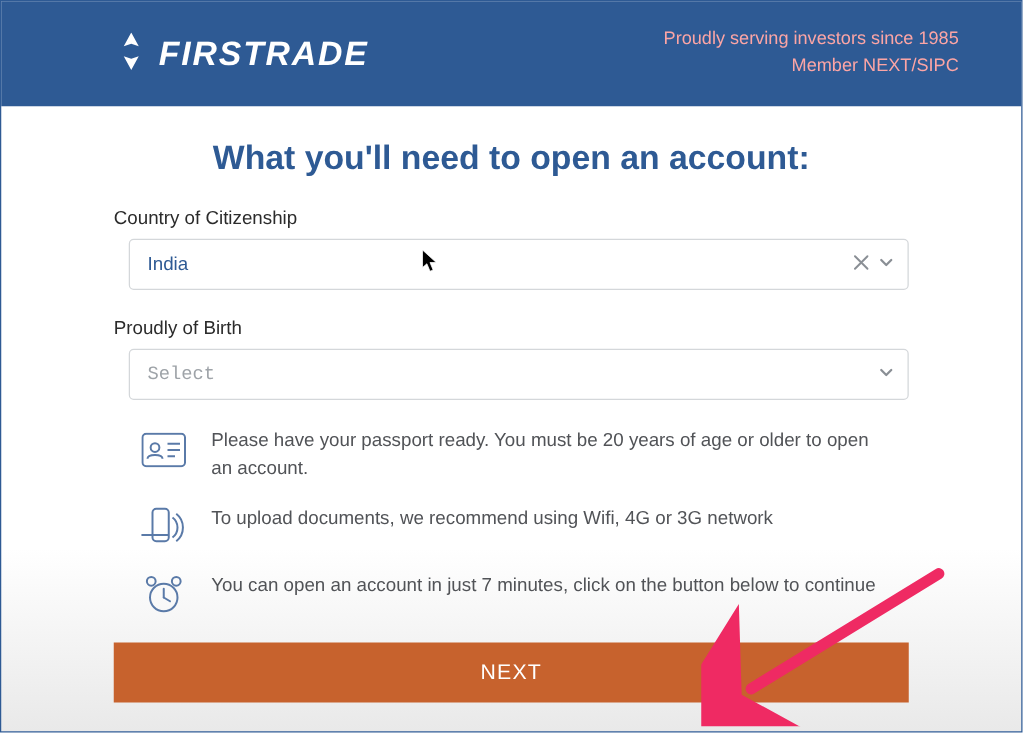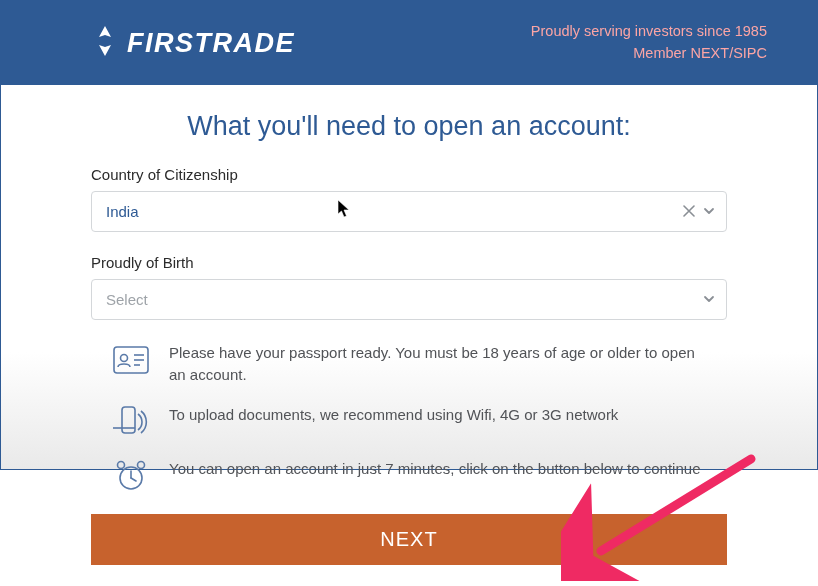--- a/index.html
+++ b/index.html
@@ -8,21 +8,21 @@
       font-family: -apple-system, BlinkMacSystemFont, "Segoe UI", Arial, sans-serif;
       width: 818px;
       height: 586px;
       overflow: hidden;
       position: relative;
     }
 
     .outer {
       border: 1px solid #2e5a94;
       width: 818px;
-      height: 470px;
+      height: 586px;
       position: relative;
       background: linear-gradient(to bottom, #ffffff 0%, #ffffff 75%, #e9e9e9 100%);
     }
 
     
     .header {
       background: #2e5a94;
       color: #fff;
       display: flex;
       justify-content: space-between;
@@ -54,50 +54,51 @@
 
     
     .main {
       padding: 26px 90px 0 90px;
     }
 
     .page-title {
       text-align: center;
       font-size: 27px;
       color: #2e5a94;
-      font-weight: 400;
+      font-weight: 700;
       margin-bottom: 24px;
     }
 
     .field-label {
       font-size: 15px;
       font-weight: 400;
       color: #2b2b2b;
       margin-bottom: 8px;
     }
 
     .select-wrap {
       position: relative;
       margin-bottom: 22px;
+      margin-left: 12px;
     }
 
     .select {
       width: 100%;
       border: 1px solid #d4d7da;
       border-radius: 4px;
       padding: 11px 60px 11px 14px;
       font-size: 15px;
       background: #fff;
       display: flex;
       align-items: center;
       cursor: pointer;
     }
 
     .select.filled { color: #2e5a94; }
-    .select.placeholder span:first-child { color: #9ea3a8; }
+    .select.placeholder span:first-child { color: #9ea3a8; font-family: Liberation Mono, monospace; }
 
     .select-icons {
       position: absolute;
       right: 12px;
       top: 50%;
       transform: translateY(-50%);
       display: flex;
       align-items: center;
       gap: 8px;
       color: #8a8f95;
@@ -121,21 +122,21 @@
       color: #515357;
       line-height: 1.45;
     }
 
     .next-btn {
       width: 100%;
       background: #c7622d;
       color: #fff;
       text-align: center;
       padding: 14px 0;
-      font-size: 20px;
+      font-size: 17px;
       letter-spacing: 1px;
       border: none;
       cursor: pointer;
       margin-top: 2px;
     }
 
     .cursor {
       position: absolute;
       left: 336px;
       top: 198px;
@@ -216,21 +217,21 @@
         <div class="info-icon">
           <svg width="36" height="28" viewBox="0 0 36 28">
             <rect x="1" y="1" width="34" height="26" rx="3" fill="none" stroke="#5a7aa8" stroke-width="1.6"></rect>
             <circle cx="11" cy="12" r="3.5" fill="none" stroke="#5a7aa8" stroke-width="1.6"></circle>
             <path d="M5 21 C5 17 17 17 17 21" fill="none" stroke="#5a7aa8" stroke-width="1.6"></path>
             <line x1="21" y1="9" x2="31" y2="9" stroke="#5a7aa8" stroke-width="1.6"></line>
             <line x1="21" y1="14" x2="31" y2="14" stroke="#5a7aa8" stroke-width="1.6"></line>
             <line x1="21" y1="19" x2="27" y2="19" stroke="#5a7aa8" stroke-width="1.6"></line>
           </svg>
         </div>
-        <div class="info-text">Please have your passport ready. You must be 18 years of age or older to open an account.</div>
+        <div class="info-text">Please have your passport ready. You must be 20 years of age or older to open an account.</div>
       </div>
 
       <div class="info-item">
         <div class="info-icon">
           <svg width="36" height="34" viewBox="0 0 36 34">
             <rect x="9" y="2" width="13" height="26" rx="3" fill="none" stroke="#5a7aa8" stroke-width="1.6"></rect>
             <line x="9" y1="23" x2="22" y2="23" stroke="#5a7aa8" stroke-width="1.6"></line>
             <path d="M25 9 A10 10 0 0 1 25 25" fill="none" stroke="#5a7aa8" stroke-width="1.6"></path>
             <path d="M28 6 A14 14 0 0 1 28 28" fill="none" stroke="#5a7aa8" stroke-width="1.6"></path>
           </svg>

